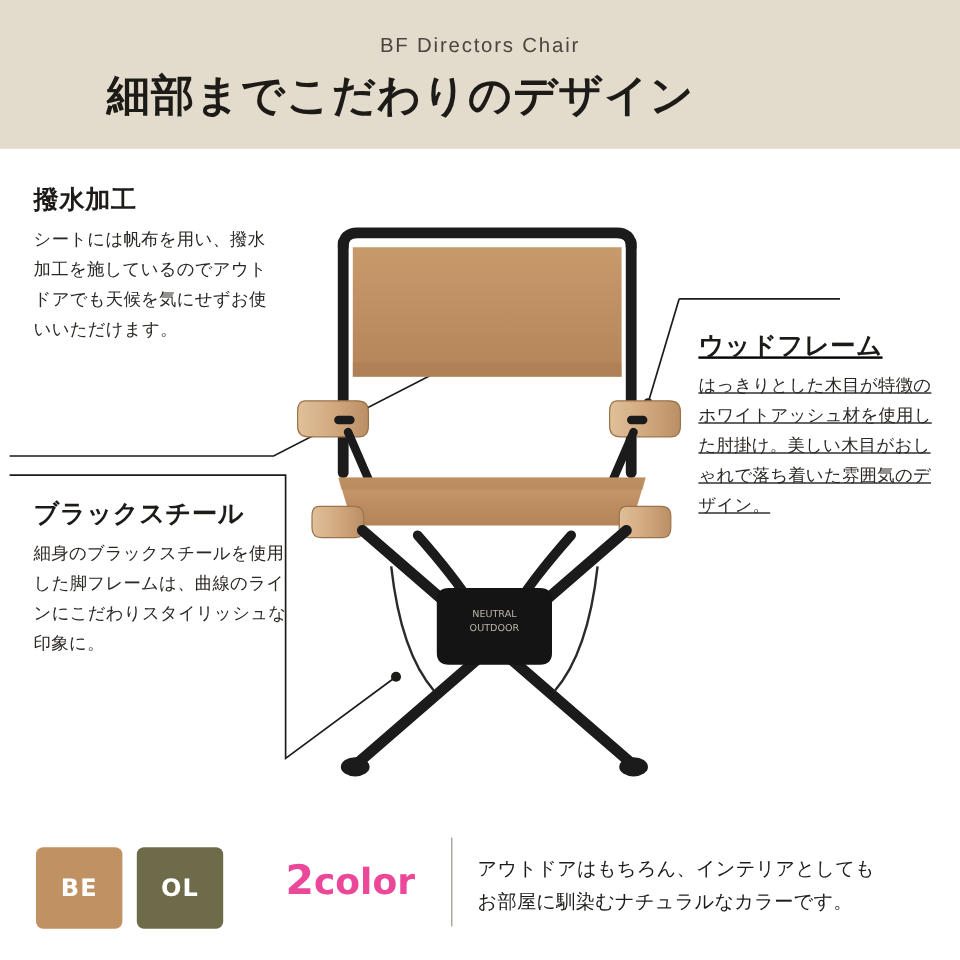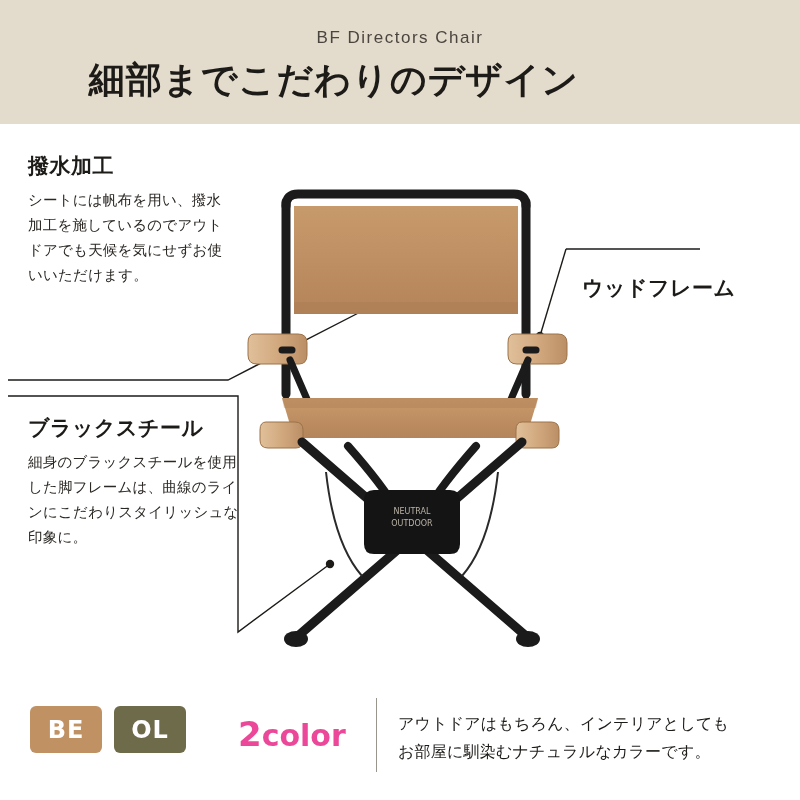--- a/index.html
+++ b/index.html
@@ -73,21 +73,21 @@
   }
   .block-body {
     font-size: 14.5px;
     line-height: 1.72;
     color: #2b2824;
     letter-spacing: 0.2px;
   }
 
   #block-water { left: 28px; top: 28px; width: 206px; }
   #block-steel { left: 28px; top: 290px; width: 212px; }
-  #block-wood  { left: 582px; top: 150px; width: 196px; }
+  #block-wood  { left: 582px; top: 150px; width: 196px; text-decoration: underline; }
 
   
   .callouts {
     position: absolute;
     left: 0; top: 0;
     width: 800px; height: 560px;
     pointer-events: none;
   }
 
   
@@ -110,27 +110,27 @@
   }
   .swatches {
     position: absolute;
     left: 30px;
     top: 22px;
     display: flex;
     gap: 12px;
   }
   .swatch {
     width: 72px;
-    height: 47px;
+    height: 68px;
     border-radius: 6px;
     display: flex;
     align-items: center;
     justify-content: center;
     color: #ffffff;
-    font-size: 24px;
+    font-size: 20px;
     font-weight: bold;
     letter-spacing: 1px;
   }
   .twocolor {
     position: absolute;
     left: 238px;
     top: 30px;
     font-size: 30px;
     font-weight: bold;
     color: #ec4899;
@@ -238,20 +238,21 @@
       <div class="block-body">シートには帆布を用い、撥水加工を施しているのでアウトドアでも天候を気にせずお使いいただけます。</div>
     </div>
 
     <div class="block" id="block-steel">
       <div class="block-title">ブラックスチール</div>
       <div class="block-body">細身のブラックスチールを使用した脚フレームは、曲線のラインにこだわりスタイリッシュな印象に。</div>
     </div>
 
     <div class="block" id="block-wood">
       <div class="block-title">ウッドフレーム</div>
+      <div class="block-body">はっきりとした木目が特徴のホワイトアッシュ材を使用した肘掛け。美しい木目がおしゃれで落ち着いた雰囲気のデザイン。</div>
     </div>
 
   </div>
 
   <div class="footer">
     <div class="swatches">
       <div class="swatch" id="swatch-be" style="background: rgb(192, 146, 99);">
         <span>BE</span>
       </div>
       <div class="swatch" id="swatch-ol" style="background: rgb(110, 107, 74);">

